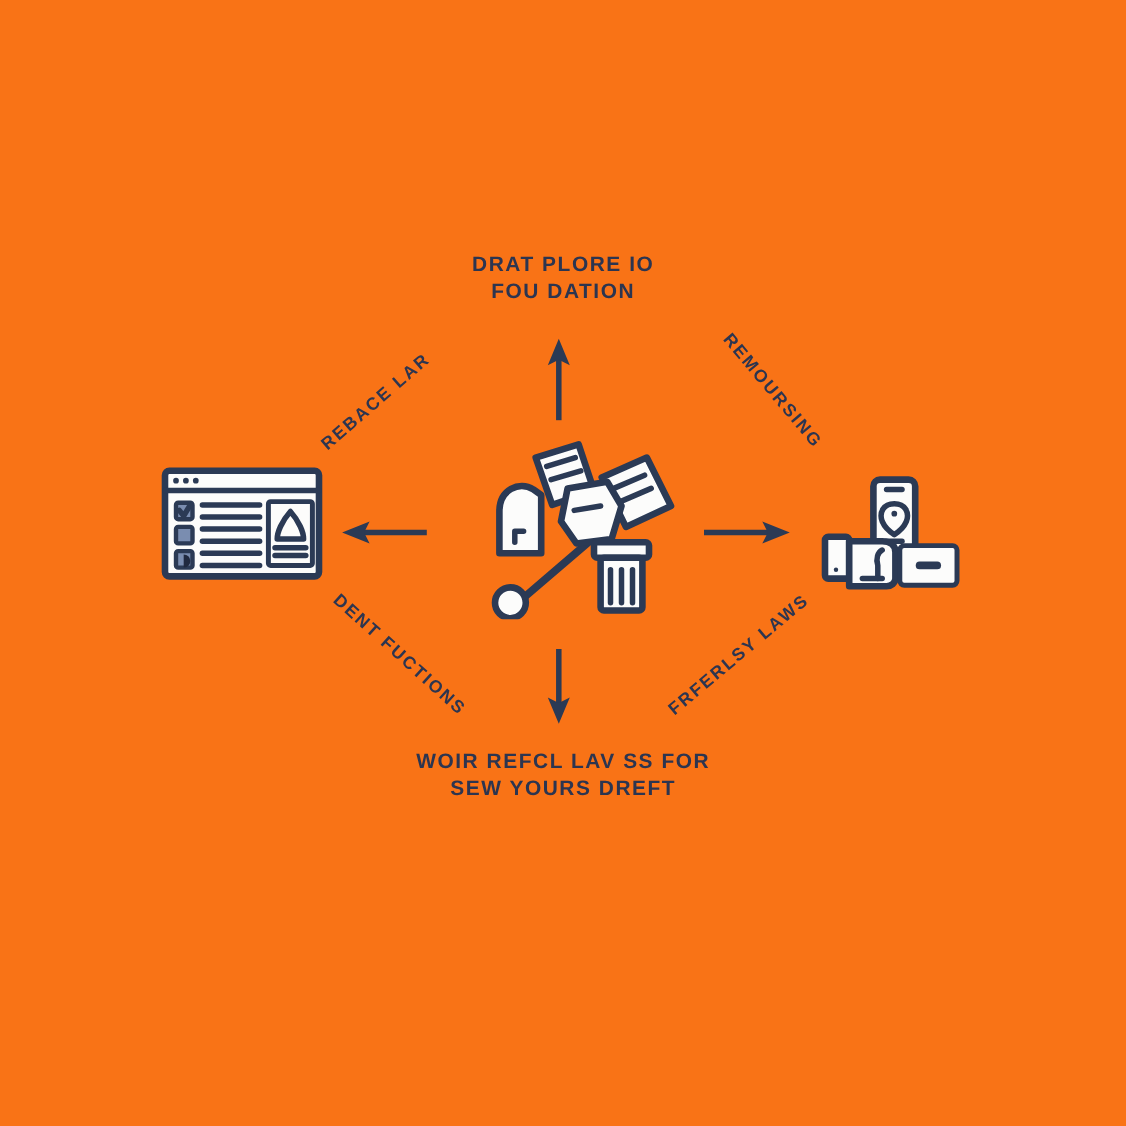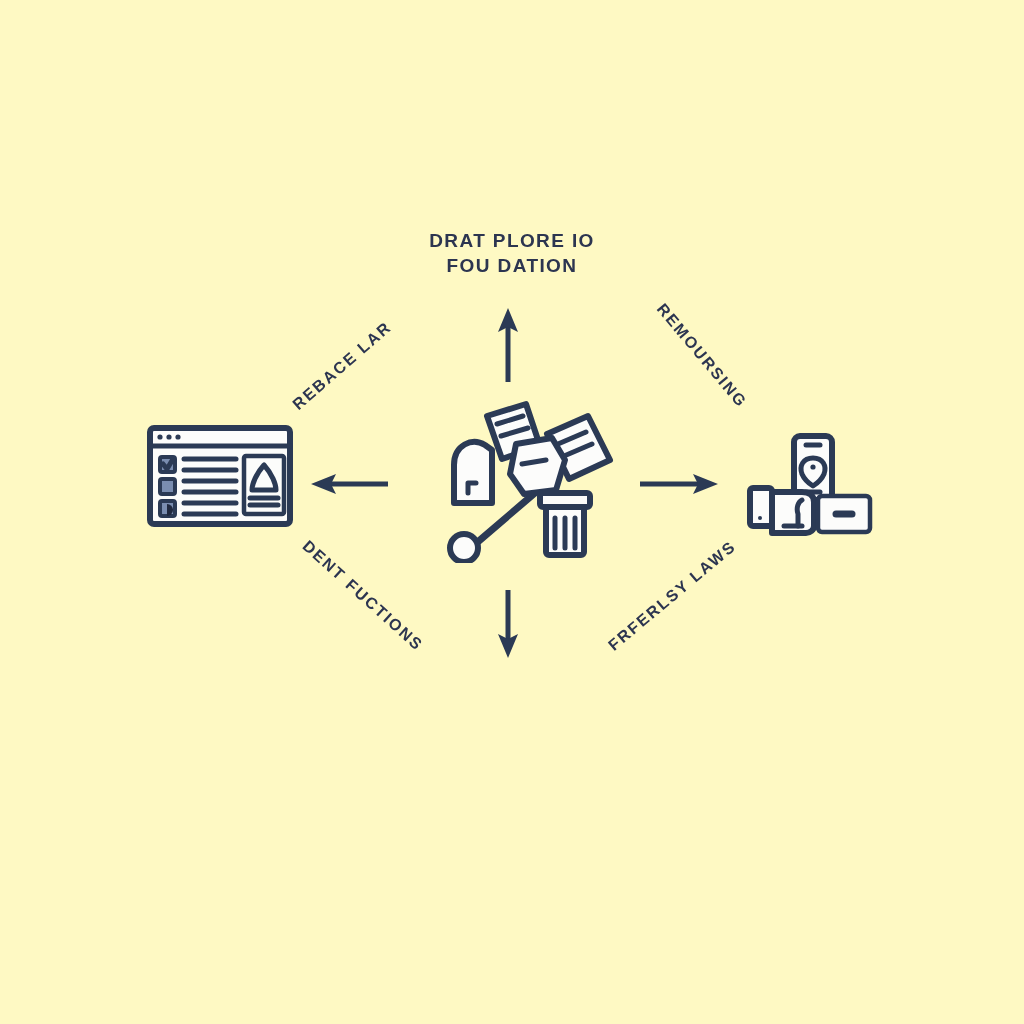--- a/index.html
+++ b/index.html
@@ -8,21 +8,21 @@
     padding: 0;
     background: #ffffff;
   }
   body {
     font-family: "Liberation Sans", sans-serif;
   }
   #canvas {
     position: relative;
     width: 1024px;
     height: 1024px;
-    background: #fef9c3;
+    background: #f97316;
     overflow: hidden;
   }
   .diagram-svg {
     position: absolute;
     left: 0;
     top: 0;
     width: 1024px;
     height: 1024px;
   }
   .label {
@@ -216,20 +216,22 @@
       <path class="stroke-thin" d="M44 96 L62 96"></path>
 
       <rect class="fill-white-thin" x="78" y="66" width="52" height="36" rx="4"></rect>
       <line class="stroke-shape" x1="96" y1="84" x2="112" y2="84" stroke-width="6"></line>
     </svg>
   </div>
 
   <div class="label label-vertical" id="label-top">DRAT PLORE IO
 FOU DATION</div>
 
+  <div class="label label-vertical" id="label-bottom">WOIR REFCL LAV SS FOR
+SEW YOURS DREFT</div>
 
   <div class="label label-diagonal" id="label-upper-left">REBACE LAR</div>
 
   <div class="label label-diagonal" id="label-upper-right">REMOURSING</div>
 
   <div class="label label-diagonal" id="label-lower-left">DENT FUCTIONS</div>
 
   <div class="label label-diagonal" id="label-lower-right">FRFERLSY LAWS</div>
 
 </div>

